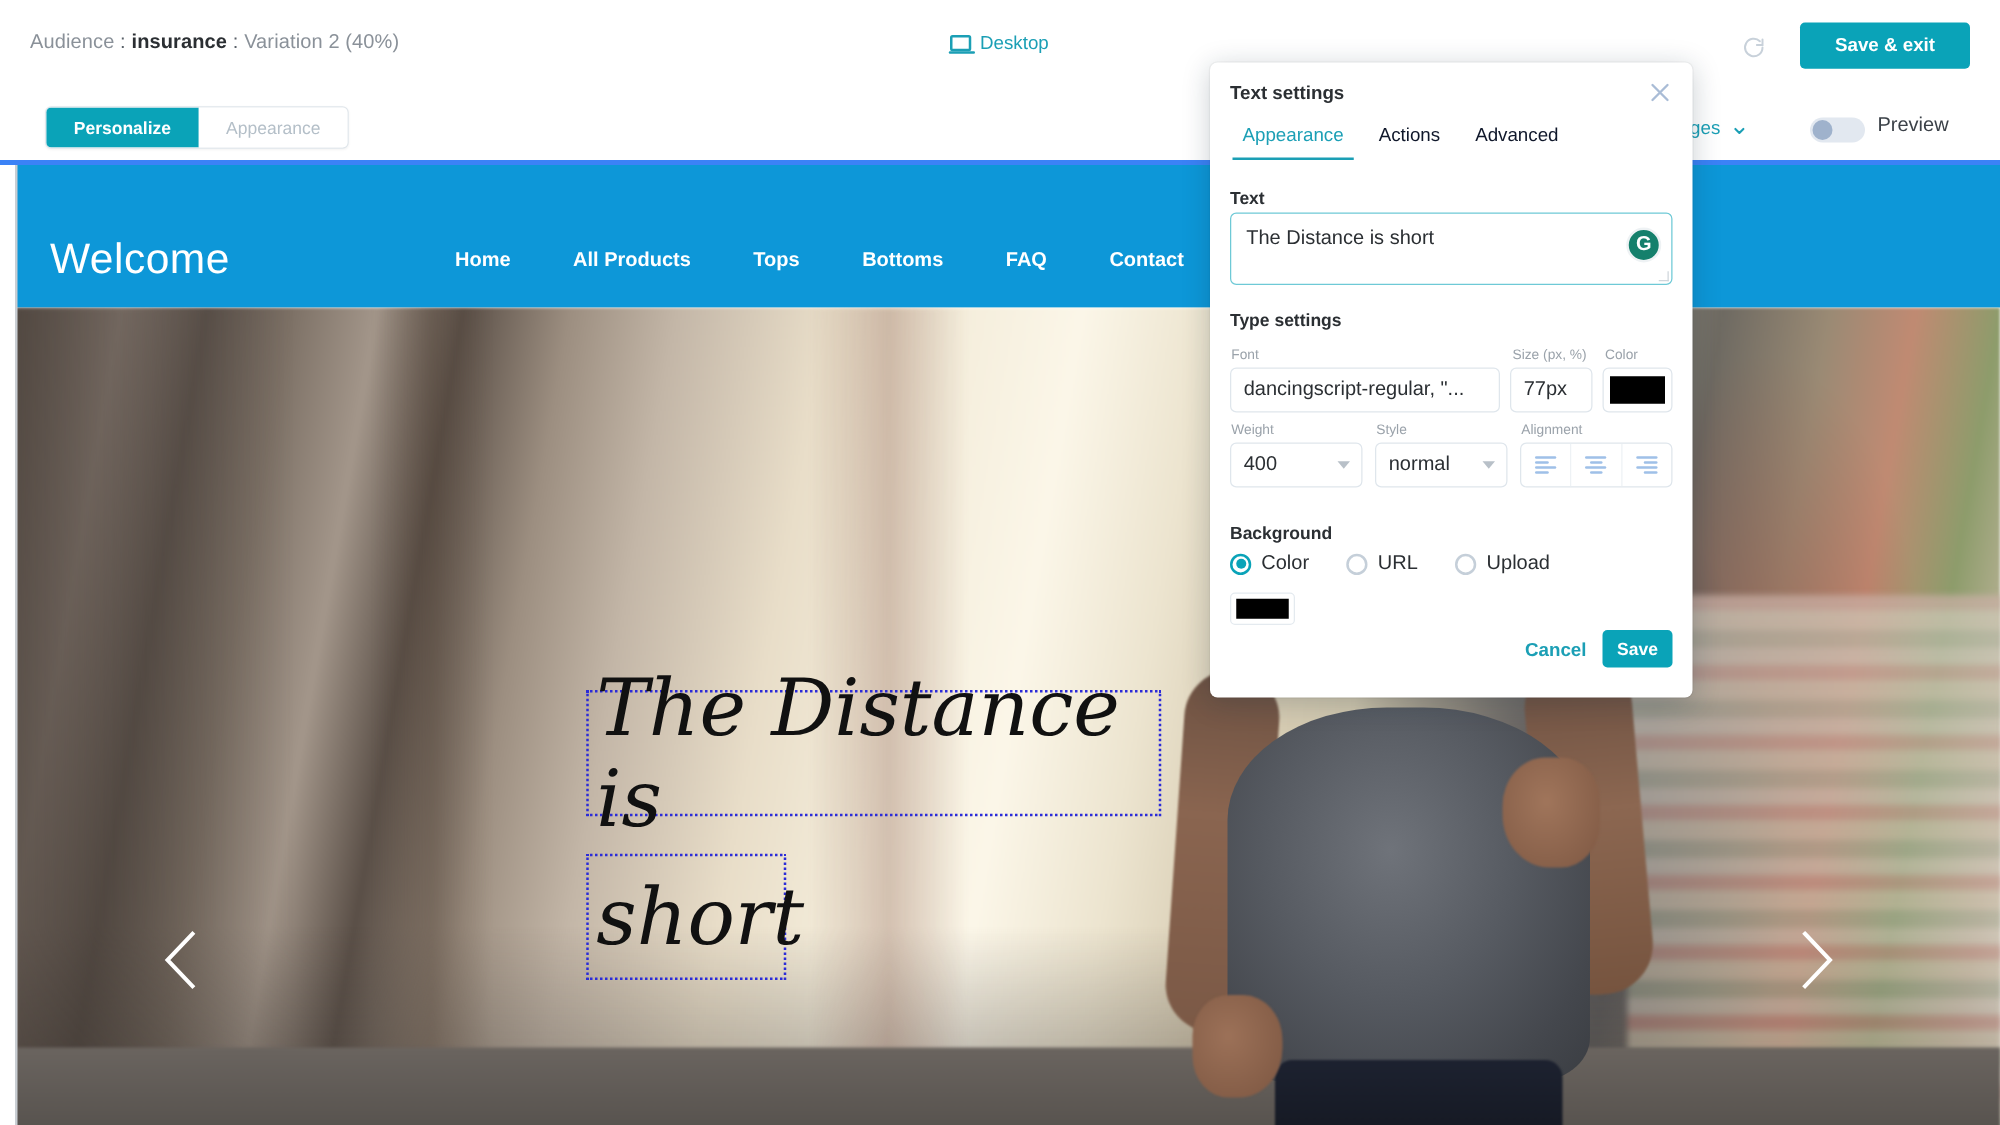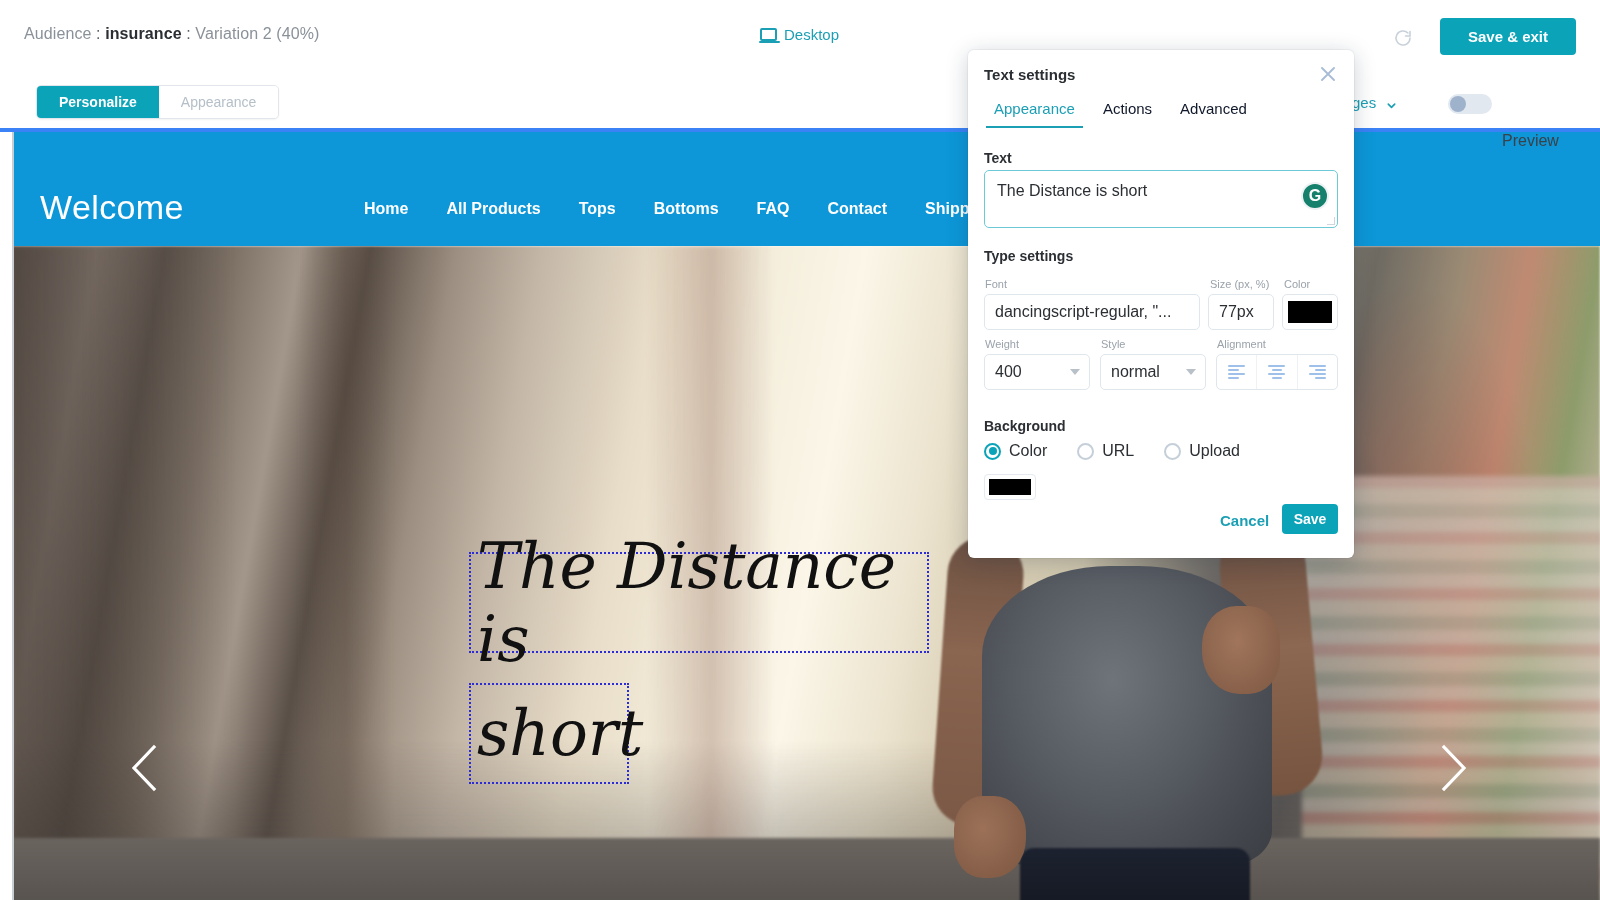--- a/index.html
+++ b/index.html
@@ -75,21 +75,21 @@
   .chev-down { width:11px; height:11px; display:inline-block; }
   .toggle-track {
     position:absolute; left:1448px; top:22px;
     width: 44px; height: 20px; border-radius: 10px; background: #e2e8f0; cursor: pointer;
   }
   .toggle-knob {
     position:absolute; left:2px; top:2px; width:16px; height:16px; border-radius:50%;
     background:#9fb2cc;
   }
   .preview-label {
-    position: absolute; left: 1502px; top: 20px; font-size: 16px; color: #3b4148; margin-top: 40px;
+    position: absolute; left: 1502px; top: 20px; font-size: 16px; color: #3b4148;
   }
 
   
   .site {
     position: absolute; top: 132px; left: 0; width: 1600px; height: 768px;
     background:#fff; overflow: hidden;
   }
   .site-left-rule { position:absolute; left:12px; top:0; width:2px; height:768px; background:#c9ced3; z-index: 6;}
 
   .site-header {
@@ -108,21 +108,21 @@
   .searchbox input {
     flex: 1; border:none; outline:none; padding: 0 14px; font-size: 15px; color:#333;
     font-family: "Liberation Sans", sans-serif; background:#fff;
   }
   .searchbox input::placeholder { color:#8d9298; }
   .search-btn {
     width: 52px; background:#4a9fe0; border:none; cursor:pointer;
     display:flex; align-items:center; justify-content:center; color:#fff;
   }
   .site-nav {
-    position:absolute; left: 352px; top: 68px; display:flex; gap: 0; align-items:flex-start;
+    position:absolute; left: 352px; top: 68px; display:flex; gap: 12px; align-items:flex-start;
   }
   .site-nav a {
     color:#fff; font-size: 16px; font-weight: 700; text-decoration:none;
     margin-right: 38px; white-space:nowrap;
   }
 
   
   .hero {
     position:absolute; top: 114px; left: 12px; width: 1588px; height: 688px;
     overflow:hidden;

